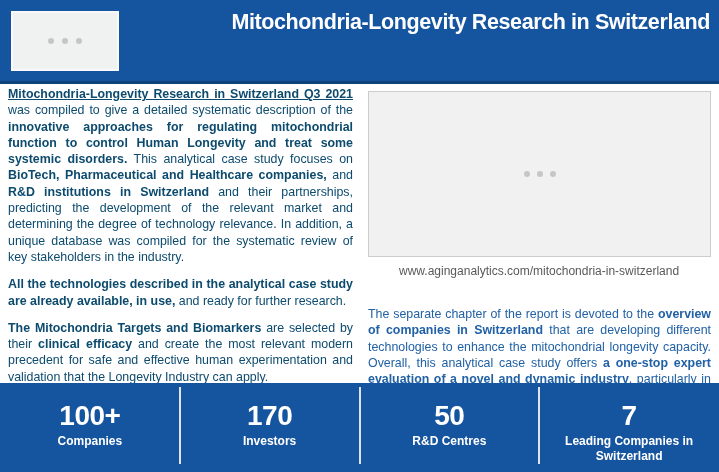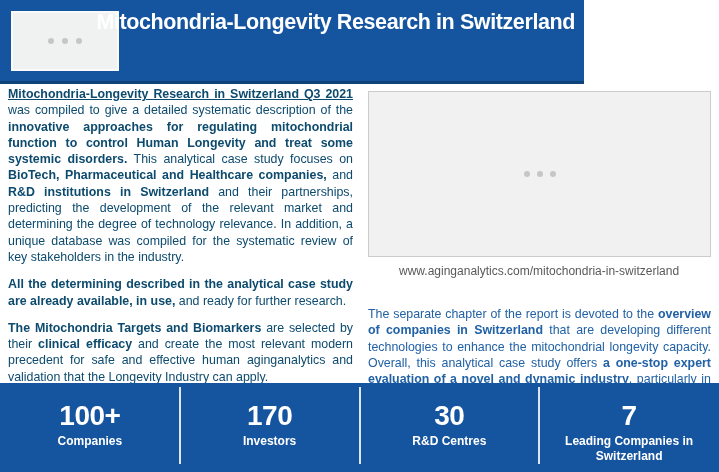--- a/index.html
+++ b/index.html
@@ -10,21 +10,21 @@
     height: 472px;
     background: #ffffff;
     overflow: hidden;
     font-family: "Liberation Sans", sans-serif;
   }
 
   
   .header {
     position: absolute;
     left: 0; top: 0;
-    width: 584px; height: 84px;
+    width: 719px; height: 84px;
     background: #15549e;
     border-bottom: 3px solid #0f4277;
   }
   .logo-box {
     position: absolute;
     left: 11px; top: 11px;
     width: 108px; height: 60px;
     background: #f0f1f1;
     border: 2px solid #fafafa;
     display: flex;
@@ -145,22 +145,22 @@
       <span class="dot"></span>
       <span class="dot"></span>
     </div>
     <div class="titles">
       <div>Mitochondria-Longevity Research in Switzerland</div>
     </div>
   </div>
 
   <div class="col-left">
     <p><span class="b u">Mitochondria-Longevity Research in Switzerland Q3 2021</span><span> was compiled to give a detailed systematic description of the </span><span class="b">innovative approaches for regulating mitochondrial function to control Human Longevity and treat some systemic disorders.</span><span> This analytical case study focuses on </span><span class="b">BioTech, Pharmaceutical and Healthcare companies,</span><span> and </span><span class="b">R&amp;D institutions in Switzerland</span><span> and their partnerships, predicting the development of the relevant market and determining the degree of technology relevance. In addition, a unique database was compiled for the systematic review of key stakeholders in the industry.</span></p>
-    <p><span class="b">All the determining described in the analytical case study are already available, in use,</span><span> and ready for further research.</span></p>
-    <p><span class="b">The Mitochondria Targets and Biomarkers</span><span> are selected by their </span><span class="b">clinical efficacy</span><span> and create the most relevant modern precedent for safe and effective human aginganalytics and validation that the Longevity Industry can apply.</span></p>
+    <p><span class="b">All the technologies described in the analytical case study are already available, in use,</span><span> and ready for further research.</span></p>
+    <p><span class="b">The Mitochondria Targets and Biomarkers</span><span> are selected by their </span><span class="b">clinical efficacy</span><span> and create the most relevant modern precedent for safe and effective human experimentation and validation that the Longevity Industry can apply.</span></p>
   </div>
 
   <div class="col-right">
     <div class="cover-box">
       <span class="dot"></span>
       <span class="dot"></span>
       <span class="dot"></span>
     </div>
     <div class="source-url">www.aginganalytics.com/mitochondria-in-switzerland</div>
     <div class="right-par"><span>The separate chapter of the report is devoted to the </span><span class="b">overview of companies in Switzerland</span><span> that are developing different technologies to enhance the mitochondrial longevity capacity. Overall, this analytical case study offers </span><span class="b">a one-stop expert evaluation of a novel and dynamic industry</span><span>, particularly in Switzerland, with high growth potential.</span></div>
@@ -169,21 +169,21 @@
   <div class="footer">
     <div class="stat">
       <div class="stat-value">100+</div>
       <div class="stat-label">Companies</div>
     </div>
     <div class="stat">
       <div class="stat-value">170</div>
       <div class="stat-label">Investors</div>
     </div>
     <div class="stat">
-      <div class="stat-value">30</div>
+      <div class="stat-value">50</div>
       <div class="stat-label">R&amp;D Centres</div>
     </div>
     <div class="stat">
       <div class="stat-value">7</div>
       <div class="stat-label">Leading Companies in Switzerland</div>
     </div>
   </div>
 
 </div>
 

